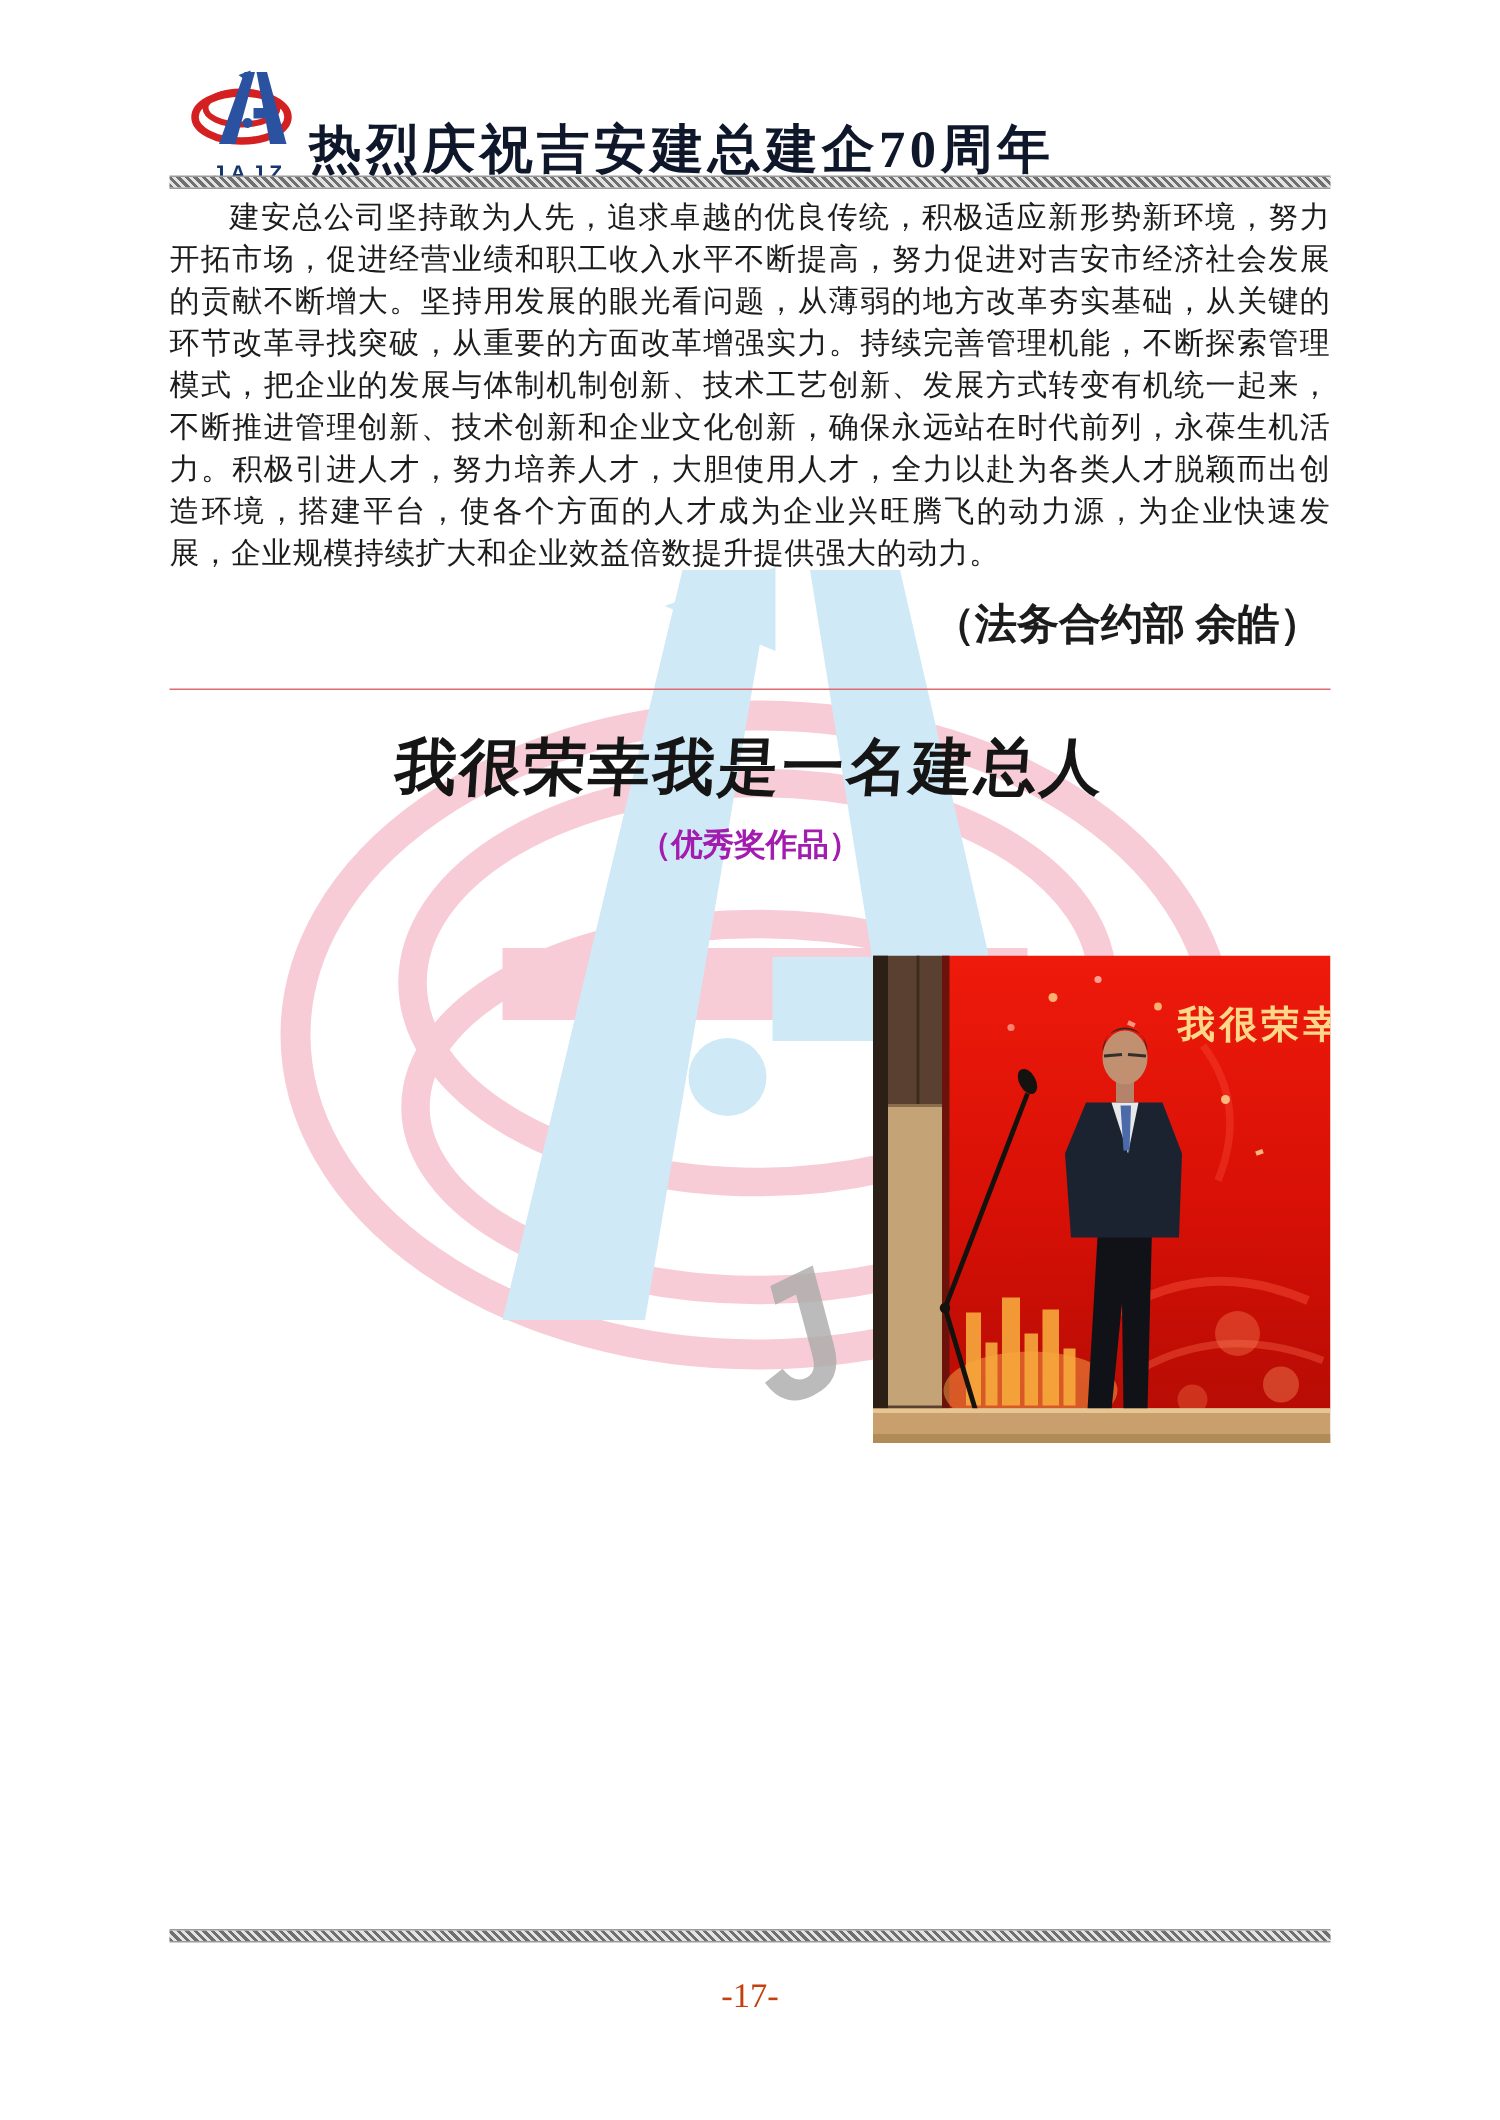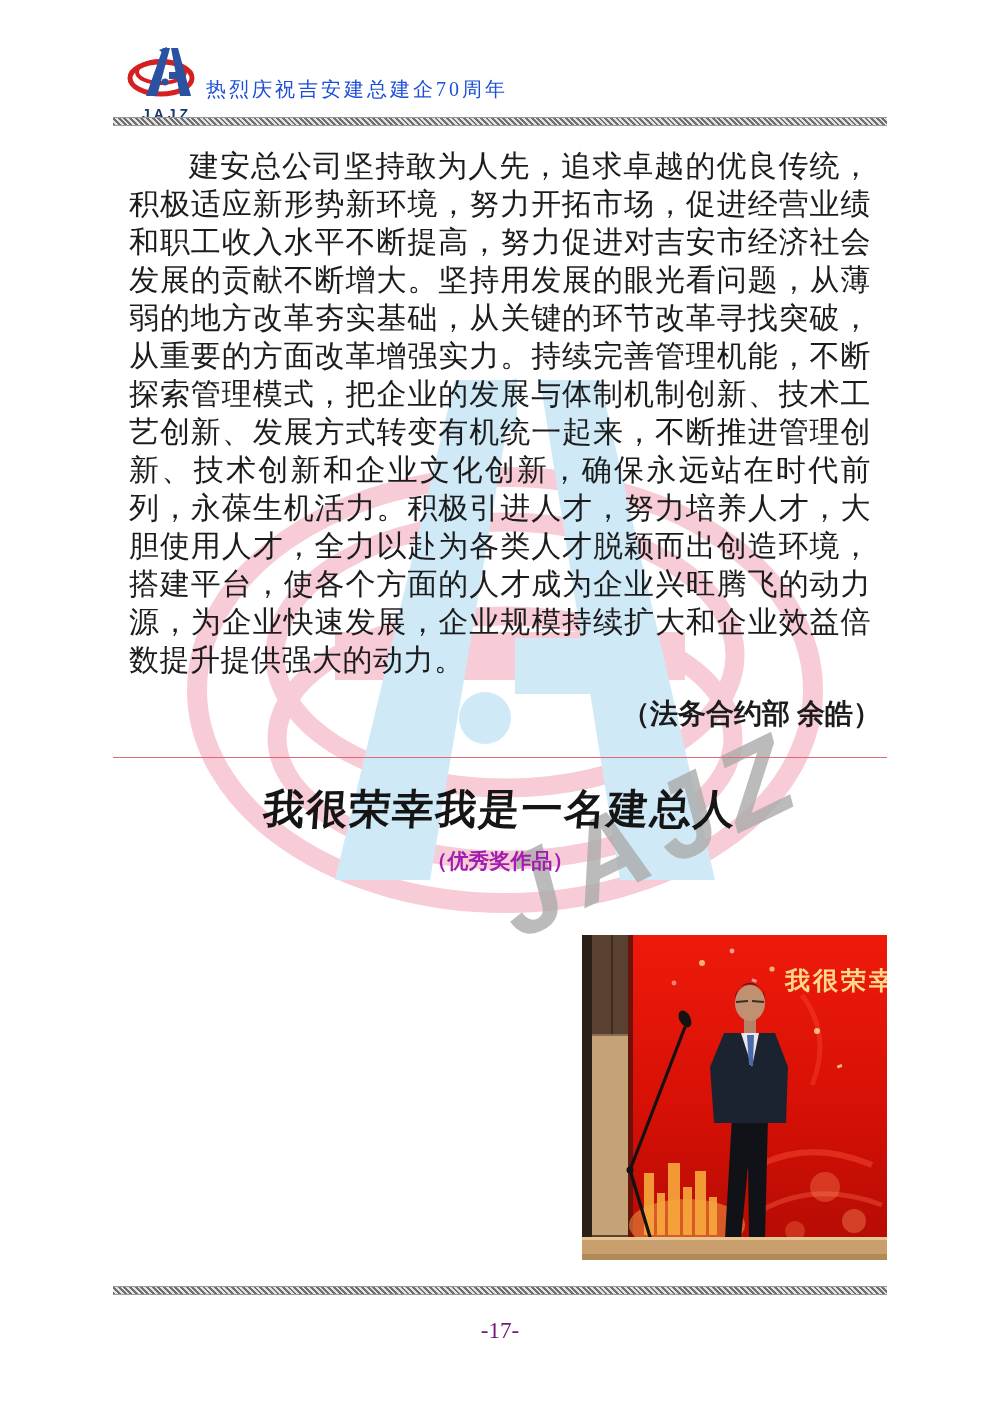--- a/index.html
+++ b/index.html
@@ -18,51 +18,51 @@
     font-style:italic;white-space:nowrap;
   }
   
   .hdr-logo{position:absolute;left:112px;top:44px;z-index:2;width:110px;text-align:center;}
   .hdr-logo .letters{
     font-family:"Liberation Sans","DejaVu Sans",sans-serif;
     font-weight:bold;font-size:14px;letter-spacing:4px;color:#16366e;margin-top:-2px;
   }
   .hdr-title{
     position:absolute;left:206px;top:76px;z-index:2;
-    font-size:20px;font-weight:normal;color:#1d4ed8;letter-spacing:3px;
+    font-size:35px;font-weight:bold;color:#0f172a;letter-spacing:3px;
   }
   .hatch{
     position:absolute;left:113px;width:774px;height:7px;z-index:2;
     background:repeating-linear-gradient(45deg,#6f6f6f 0 2px,#e3e3e3 2px 4px);
     border-top:1px solid #9a9a9a;border-bottom:1px solid #9a9a9a;
   }
   .hatch.top{top:117px;}
   .hatch.bottom{top:1286px;}
   
   .content{position:absolute;left:113px;top:131px;width:774px;z-index:1;}
   .para{
-    margin:16px;font-size:30px;line-height:38px;text-align:justify;
+    margin:0;font-size:20px;line-height:28px;text-align:justify;
     text-indent:2em;letter-spacing:.5px;
   }
   .signature{margin:14px 6px 0 0;font-size:28px;font-weight:bold;text-align:right;}
   .divider{margin-top:24px;border-top:1.5px solid #e06a72;height:0;}
   .title2{
     margin-top:24px;text-align:center;font-size:41px;font-weight:bold;color:#151515;
     letter-spacing:2px;transform:skewX(-4deg);
   }
   .subtitle2{margin-top:10px;text-align:center;font-size:21px;font-weight:bold;color:#a21caf;}
   .sec2{margin-top:18px;}
   .photo{
     float:right;width:305px;height:325px;margin:42px 0 4px 12px;
     position:relative;z-index:2;display:block;
   }
   
   .pageno{
     position:absolute;left:0;top:1318px;width:100%;z-index:2;
-    text-align:center;font-size:23px;color:#701a75;
+    text-align:center;font-size:23px;color:#c2410c;
   }
 </style>
 </head>
 <body>
 
 <div class="page">
 
   <svg class="wm-logo" width="645" height="545" viewBox="0 0 645 545">
     <ellipse cx="320" cy="320" rx="308" ry="213" fill="none" stroke="#f8ccd6" stroke-width="20"></ellipse>
     <ellipse cx="320" cy="285" rx="230" ry="133" fill="none" stroke="#f8ccd6" stroke-width="19"></ellipse>

